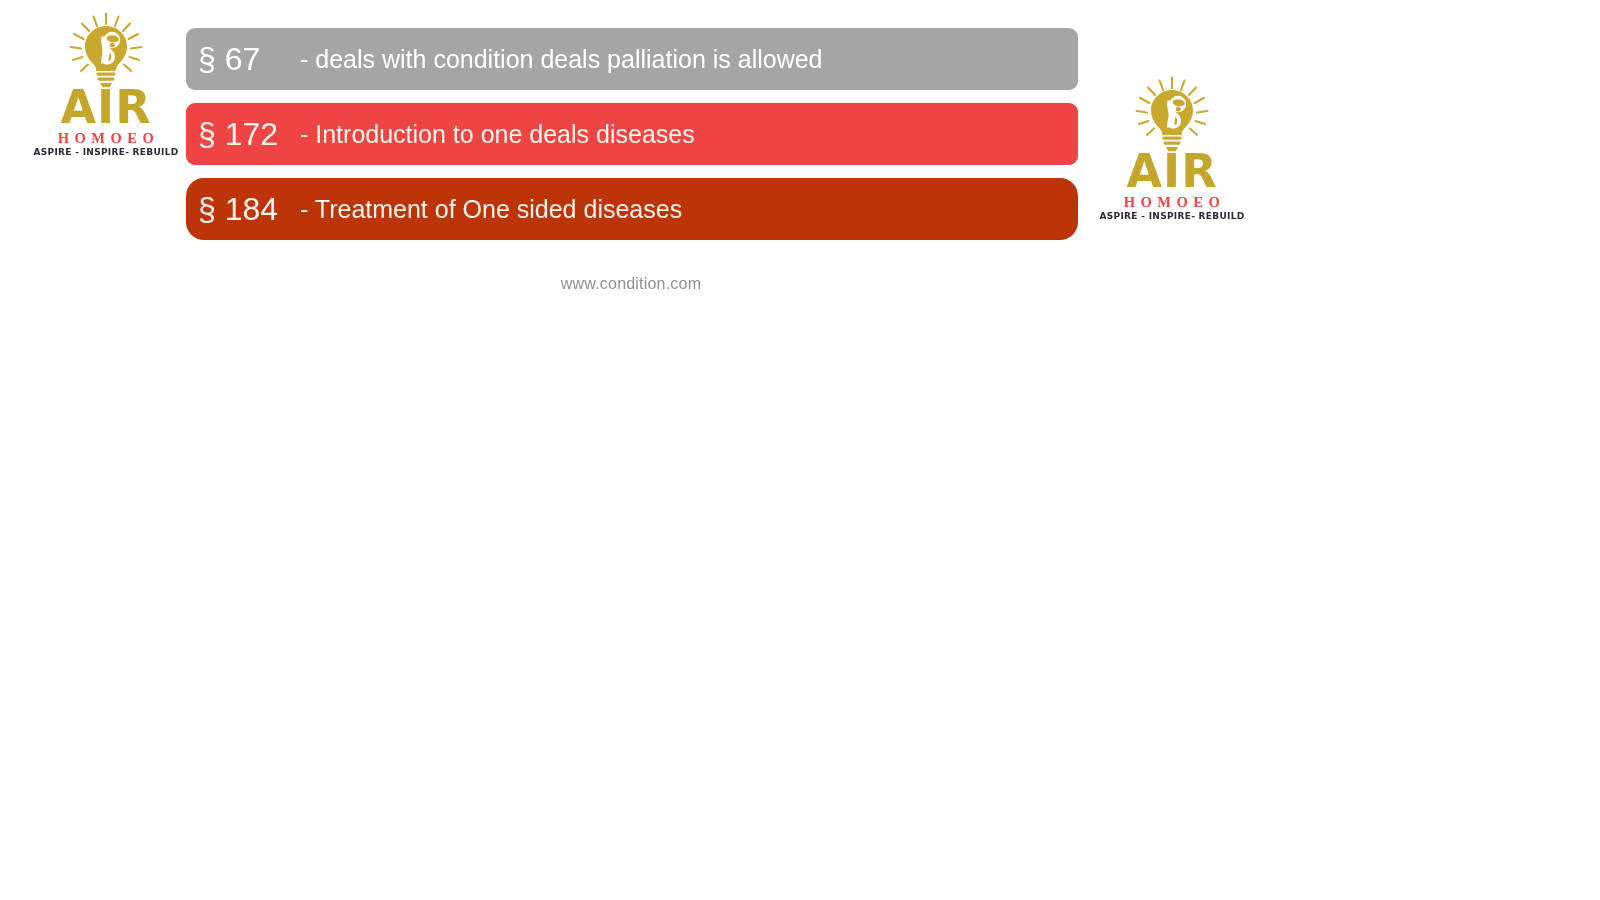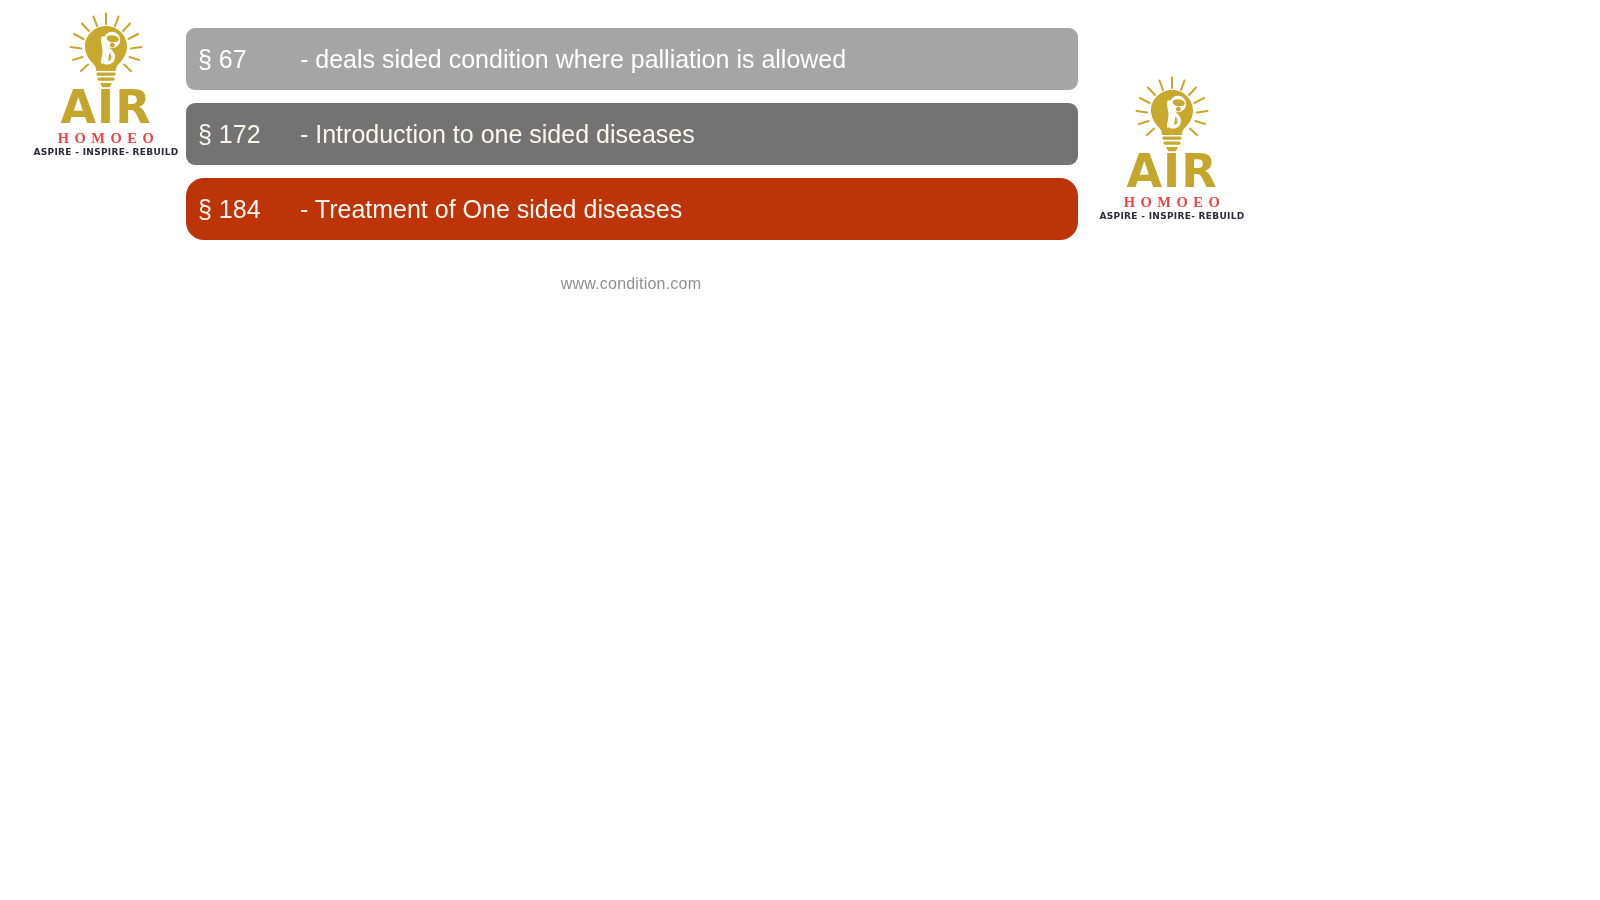--- a/index.html
+++ b/index.html
@@ -72,36 +72,36 @@
     border-radius: 9px;
     display: flex;
     align-items: center;
     margin-bottom: 13px;
     box-sizing: border-box;
     padding-left: 12px;
   }
   .bar-num {
     flex: 0 0 auto;
     width: 102px;
-    font-size: 25px;
+    font-size: 32px;
     font-weight: 400;
     white-space: nowrap;
   }
   .bar-text {
     flex: 1 1 auto;
     font-size: 25px;
     font-weight: 400;
     white-space: nowrap;
   }
 
   .bar--gray   { background: #a5a5a5; }
   .bar--gray .bar-num,
   .bar--gray .bar-text { color: #ffffff; }
 
-  .bar--orange { background: #737373; }
+  .bar--orange { background: #ef4444; }
   .bar--orange .bar-num,
   .bar--orange .bar-text { color: #fdf6ec; }
 
   .bar--red    { background: #bd3408; border-radius: 18px; }
   .bar--red .bar-num,
   .bar--red .bar-text { color: #fdf4ef; }
 
   
   .site-url {
     position: absolute;
@@ -178,26 +178,26 @@
   </svg>
   <div class="logo-air">AIR</div>
   <div class="logo-homoeo">HOMOEO</div>
   <div class="logo-tagline">ASPIRE - INSPIRE- REBUILD</div>
 </div>
 
 <div class="bars">
 
   <div class="bar bar--gray">
     <span class="bar-num">§ 67</span>
-    <span class="bar-text">- deals sided condition where palliation is allowed</span>
+    <span class="bar-text">- deals with condition deals palliation is allowed</span>
   </div>
 
   <div class="bar bar--orange">
     <span class="bar-num">§ 172</span>
-    <span class="bar-text">- Introduction to one sided diseases</span>
+    <span class="bar-text">- Introduction to one deals diseases</span>
   </div>
 
   <div class="bar bar--red">
     <span class="bar-num">§ 184</span>
     <span class="bar-text">- Treatment of One sided diseases</span>
   </div>
 
 </div>
 
 <div class="site-url">www.condition.com</div>

